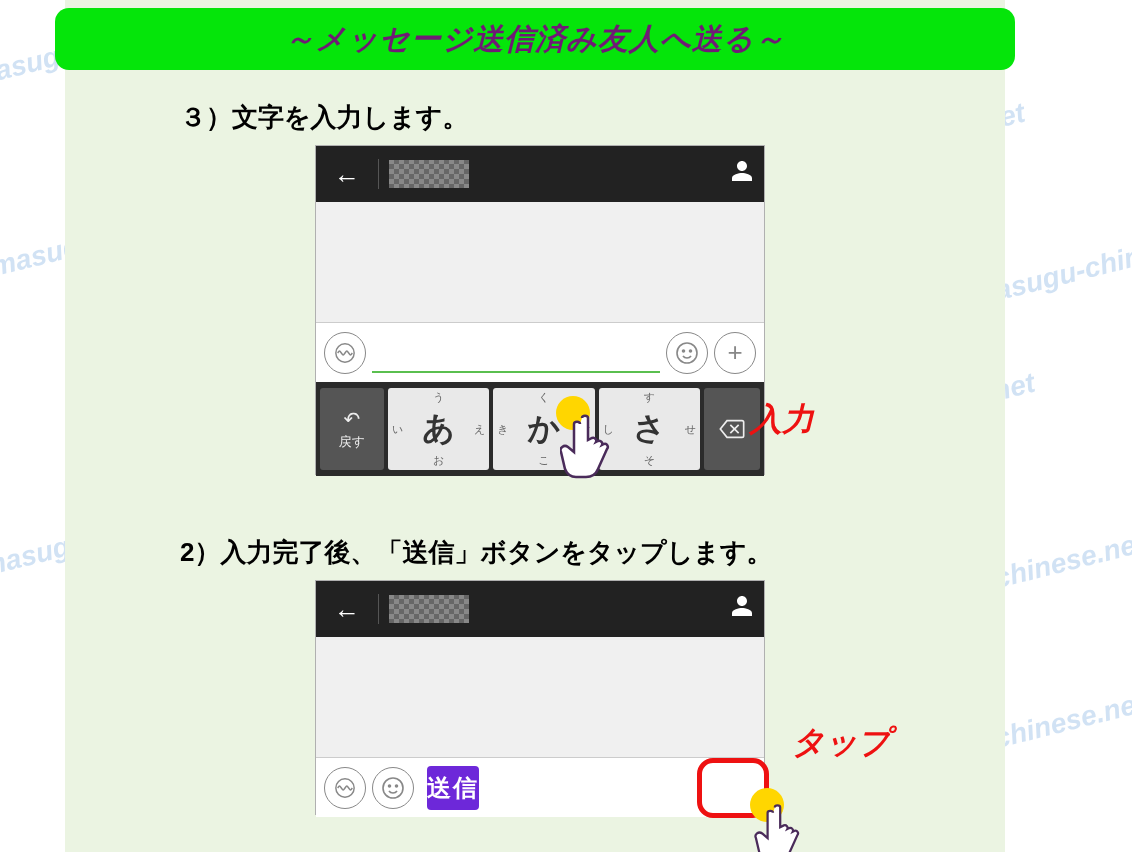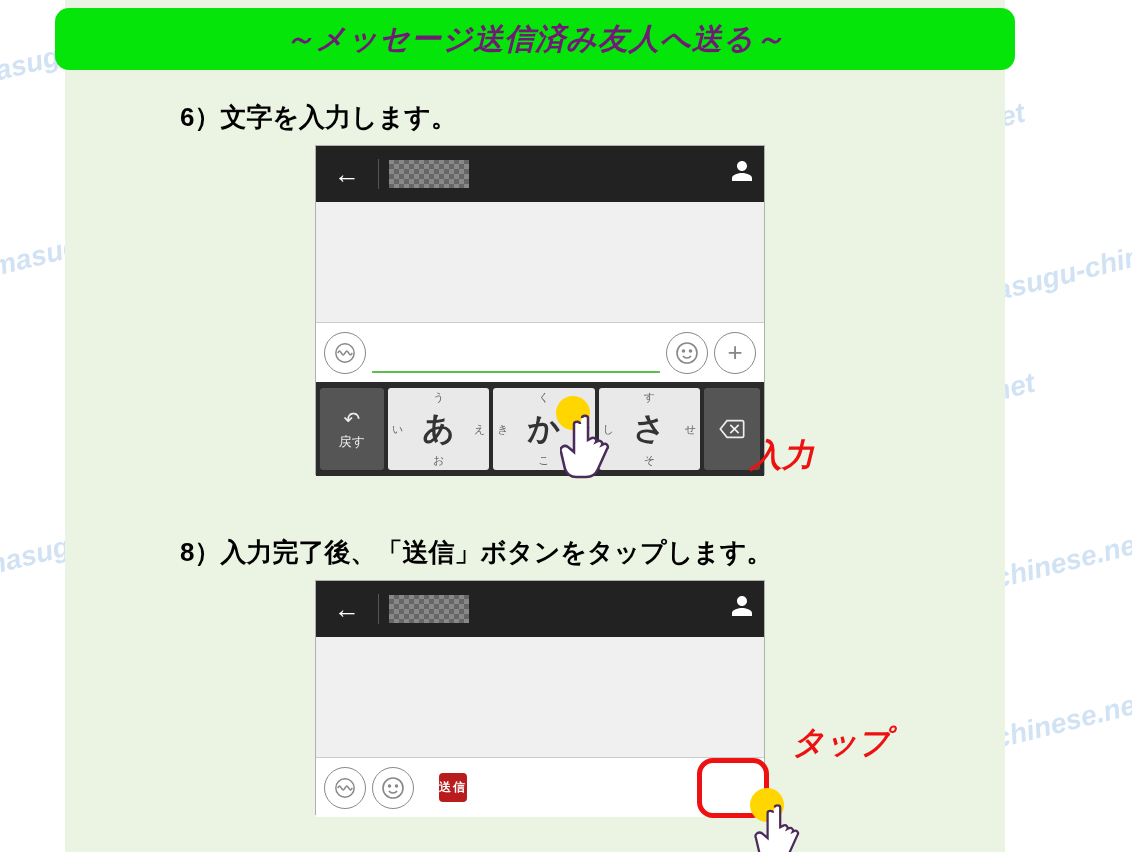--- a/index.html
+++ b/index.html
@@ -31,42 +31,42 @@
   .hdr-person { color: #fff; font-size: 24px; }
   .hdr-person svg { width: 24px; height: 24px; fill: #fff; }
 
   .chat-body { height: 120px; background: #f0f0f0; }
   .chat-body2 { height: 120px; background: #f0f0f0; }
 
   .input-row { height: 60px; background: #fff; border-top: 1px solid #ccc; display: flex; align-items: center; padding: 0 8px; gap: 6px; }
   .round-icon { width: 42px; height: 42px; border: 1.5px solid #888; border-radius: 50%; display: flex; align-items: center; justify-content: center; color: #888; font-size: 18px; }
   .msg-input { flex: 1; height: 40px; border: none; border-bottom: 2px solid #5abf4f; font-size: 20px; padding: 0 6px; outline: none; color: #222; }
   .send-btn-box { width: 66px; height: 50px; display: flex; align-items: center; justify-content: center; }
-  .send-btn { background: #b91c1c; color: #fff; font-size: 12px; padding: 6px 0; border-radius: 4px; font-weight: bold; letter-spacing: 2px; }
+  .send-btn { background: #6d28d9; color: #fff; font-size: 24px; padding: 6px 0; border-radius: 4px; font-weight: bold; letter-spacing: 2px; }
 
   
   .kbd { height: 94px; background: #2b2b2b; display: flex; padding: 6px 4px; gap: 4px; }
   .kbd-back { width: 64px; background: #555; border-radius: 3px; display: flex; flex-direction: column; align-items: center; justify-content: center; color: #eee; font-size: 13px; }
   .kbd-back .arr { font-size: 20px; margin-bottom: 2px; }
   .kbd-key { flex: 1; background: #e9e9e9; border-radius: 3px; position: relative; display: flex; align-items: center; justify-content: center; }
   .kbd-key .main { font-size: 32px; font-weight: bold; color: #333; }
   .kbd-key .top { position: absolute; top: 2px; left: 50%; transform: translateX(-50%); font-size: 11px; color: #666; }
   .kbd-key .bot { position: absolute; bottom: 2px; left: 50%; transform: translateX(-50%); font-size: 11px; color: #666; }
   .kbd-key .left { position: absolute; left: 4px; top: 50%; transform: translateY(-50%); font-size: 11px; color: #666; }
   .kbd-key .right { position: absolute; right: 4px; top: 50%; transform: translateY(-50%); font-size: 11px; color: #666; }
   .kbd-del { width: 56px; background: #555; border-radius: 3px; display: flex; align-items: center; justify-content: center; color: #eee; }
   .kbd-del svg { width: 28px; height: 20px; fill: #eee; }
 
   
   .pointer { position: absolute; z-index: 5; }
   .pointer .dot { width: 34px; height: 34px; background: #ffd600; border-radius: 50%; position: absolute; }
   .pointer svg.hand { position: absolute; }
 
   .callout { position: absolute; color: #e11; font-size: 32px; font-weight: bold; font-style: italic; z-index: 5; }
-  .callout-input { left: 750px; top: 398px; margin-top: 36px; }
+  .callout-input { left: 750px; top: 398px; }
   .callout-tap { left: 792px; top: 721px; }
 
   .red-ring { position: absolute; border: 5px solid #e11; border-radius: 16px; z-index: 4; }
   .ring-send { left: 697px; top: 758px; width: 72px; height: 60px; }
 
   
 </style>
 </head>
 <body>
 
@@ -87,21 +87,21 @@
   <span style="left:200px; top:800px">imasugu-chinese.net</span>
   <span style="left:550px; top:820px">imasugu-chinese.net</span>
 </div>
 
 <div class="page-area"></div>
 
 <div class="title-bar">
   <span>～メッセージ送信済み友人へ送る～</span>
 </div>
 
-<div class="step-text step3">6）文字を入力します。</div>
+<div class="step-text step3">３）文字を入力します。</div>
 
 <div class="shot shot1">
   <div class="hdr">
     <span class="back-arrow">←</span>
     <div class="hdr-div"></div>
     <div class="hdr-blur"></div>
     <div class="hdr-spacer"></div>
     <span class="hdr-person">
       <svg viewBox="0 0 24 24">
           <path d="M12 12c2.7 0 5-2.3 5-5s-2.3-5-5-5-5 2.3-5 5 2.3 5 5 5zm0 2c-3.3 0-10 1.7-10 5v3h20v-3c0-3.3-6.7-5-10-5z"></path>
@@ -163,21 +163,21 @@
 
 <div class="pointer" style="left:556px; top:396px;">
   <div class="dot" style="left:0; top:0;"></div>
   <svg class="hand" width="60" height="80" viewBox="0 0 60 80" style="left:4px; top:16px;">
     <path d="M22 6c0-3 6-3 6 0v22l4-2c3-1 5 2 4 4l2-1c3-1 5 2 4 4l2-1c3-1 5 3 3 5l-9 20c-2 5-6 8-12 8H16c-5 0-9-3-11-8L1 40c-2-4 3-8 7-5l6 5V12c0-3 6-3 6 0" fill="#fff" stroke="#4a2b5a" stroke-width="2.5"></path>
   </svg>
 </div>
 
 <div class="callout callout-input">入力</div>
 
-<div class="step-text step4">8）入力完了後、「送信」ボタンをタップします。</div>
+<div class="step-text step4">2）入力完了後、「送信」ボタンをタップします。</div>
 
 <div class="shot shot2">
   <div class="hdr">
     <span class="back-arrow">←</span>
     <div class="hdr-div"></div>
     <div class="hdr-blur"></div>
     <div class="hdr-spacer"></div>
     <span class="hdr-person">
       <svg viewBox="0 0 24 24">
           <path d="M12 12c2.7 0 5-2.3 5-5s-2.3-5-5-5-5 2.3-5 5 2.3 5 5 5zm0 2c-3.3 0-10 1.7-10 5v3h20v-3c0-3.3-6.7-5-10-5z"></path>

